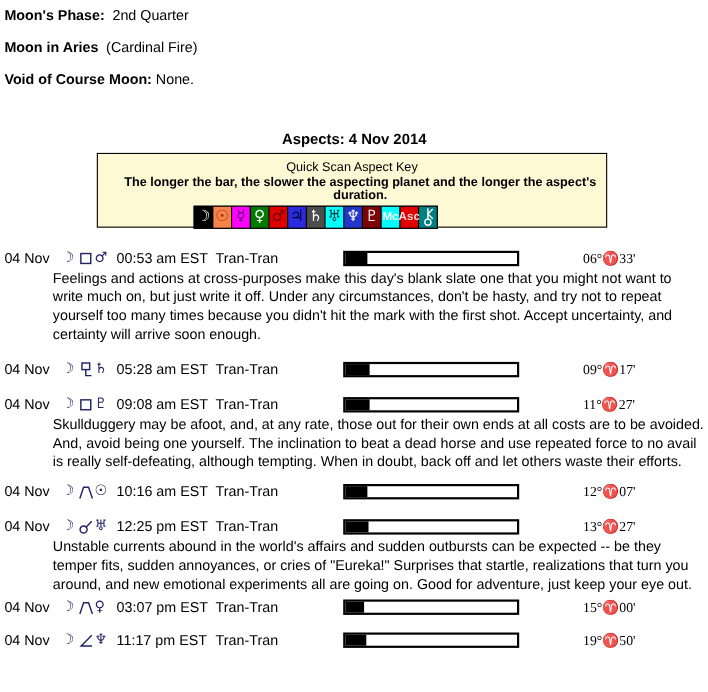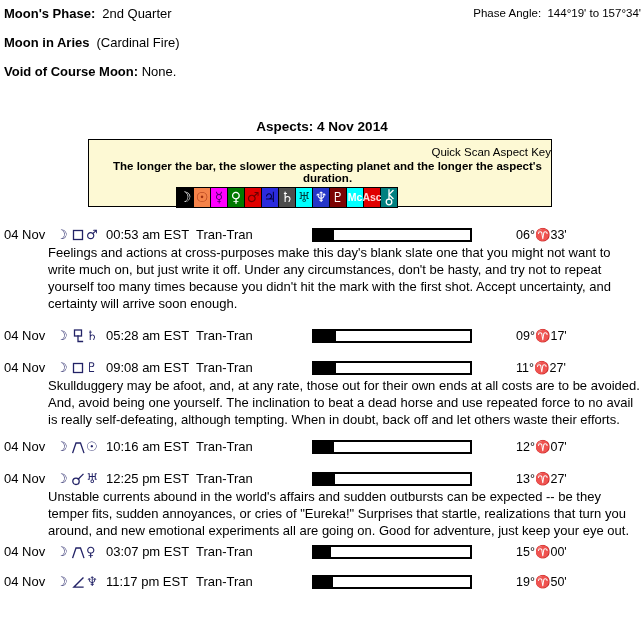--- a/index.html
+++ b/index.html
@@ -5,21 +5,21 @@
   html,body{margin:0;padding:0;background:#fff;}
   .page{position:relative;width:644px;height:629px;background:#ffffff;overflow:hidden;
         font-family:"Liberation Sans","DejaVu Sans",sans-serif;font-size:13px;color:#000;}
   .hline{position:absolute;left:4px;white-space:nowrap;}
   .hline b{font-weight:bold;}
   .hgap{display:inline-block;width:7px;}
   .phase-angle{position:absolute;top:7px;right:3px;font-size:11.5px;white-space:nowrap;}
   .title{position:absolute;top:119px;left:0;width:100%;text-align:center;font-weight:bold;font-size:13.5px;}
   .keybox{position:absolute;top:139px;left:88px;width:464px;height:68px;background:#fdf9d4;
           border:1px solid #000;box-sizing:border-box;}
-  .keybox .k1{margin-top:6px;text-align:right;font-size:11.5px;}
+  .keybox .k1{margin-top:6px;text-align:center;font-size:11.5px;}
   .keybox .k2{margin-top:2px;text-align:center;font-size:11.5px;font-weight:bold;margin-left:15px;}
   .iconstrip{display:flex;gap:1px;background:#000;border:1px solid #000;width:max-content;
              margin-left:87px;margin-top:3px;}
   .picon{width:16px;height:19px;display:flex;align-items:center;justify-content:center;
          font-family:"DejaVu Sans",sans-serif;font-size:14px;line-height:19px;}
   .picon.txt{font-family:"Liberation Sans",sans-serif;font-size:10.5px;font-weight:bold;}
   .picon svg{display:block;}
   .rows{position:absolute;top:227px;left:0;width:542px;}
   .arow{position:relative;}
   .ahead{position:relative;height:17px;}
@@ -27,38 +27,34 @@
   .a-date{left:4px;}
   .glyph{font-family:"DejaVu Sans",sans-serif;color:#222266;}
   .a-p1{left:56px;}
   .a-asp{left:71px;top:1px !important;width:14px;height:14px;color:#222266;}
   .a-asp svg{display:block;}
   .a-p2{left:86px;}
   .a-time{left:106px;}
   .a-type{left:196px;}
   .a-bar{left:312px;top:1px !important;width:156px;height:10px;border:2px solid #000;background:#fff;}
   .a-fill{height:100%;background:#000;}
-  .a-deg{left:516px;font-family:Liberation Sans, sans-serif;font-size:12.5px;}
+  .a-deg{left:530px;font-family:Liberation Serif, serif;font-size:12.5px;}
   .adesc{margin-left:48px;width:592px;line-height:17px;}
   .m16{margin-top:16px;} .m15{margin-top:15px;} .m11{margin-top:11px;}
   .m15b{margin-top:15px;} .m5{margin-top:5px;} .m13{margin-top:13px;}
 </style>
 </head>
 <body>
 
 <div class="page">
 
   <div class="hline" style="top:6px;">
     <b>Moon's Phase:</b><span class="hgap"></span><span>2nd Quarter</span>
   </div>
 
-  <div class="phase-angle">
-    <span>Phase Angle:</span>&nbsp;
-    <span>144°19' to 157°34'</span>
-  </div>
 
   <div class="hline" style="top:64px;">
     <b>Void of Course Moon:</b>&nbsp;<span>None.</span>
   </div>
 
   <div class="hline" style="top:35px;">
     <b>Moon in Aries</b><span class="hgap"></span><span>(Cardinal Fire)</span>
   </div>
 
   <div class="title">Aspects: 4 Nov 2014</div>

